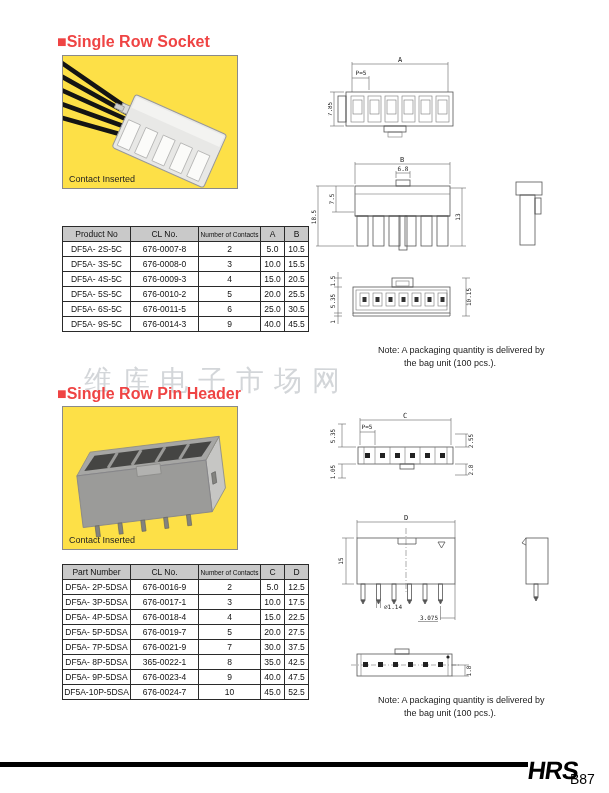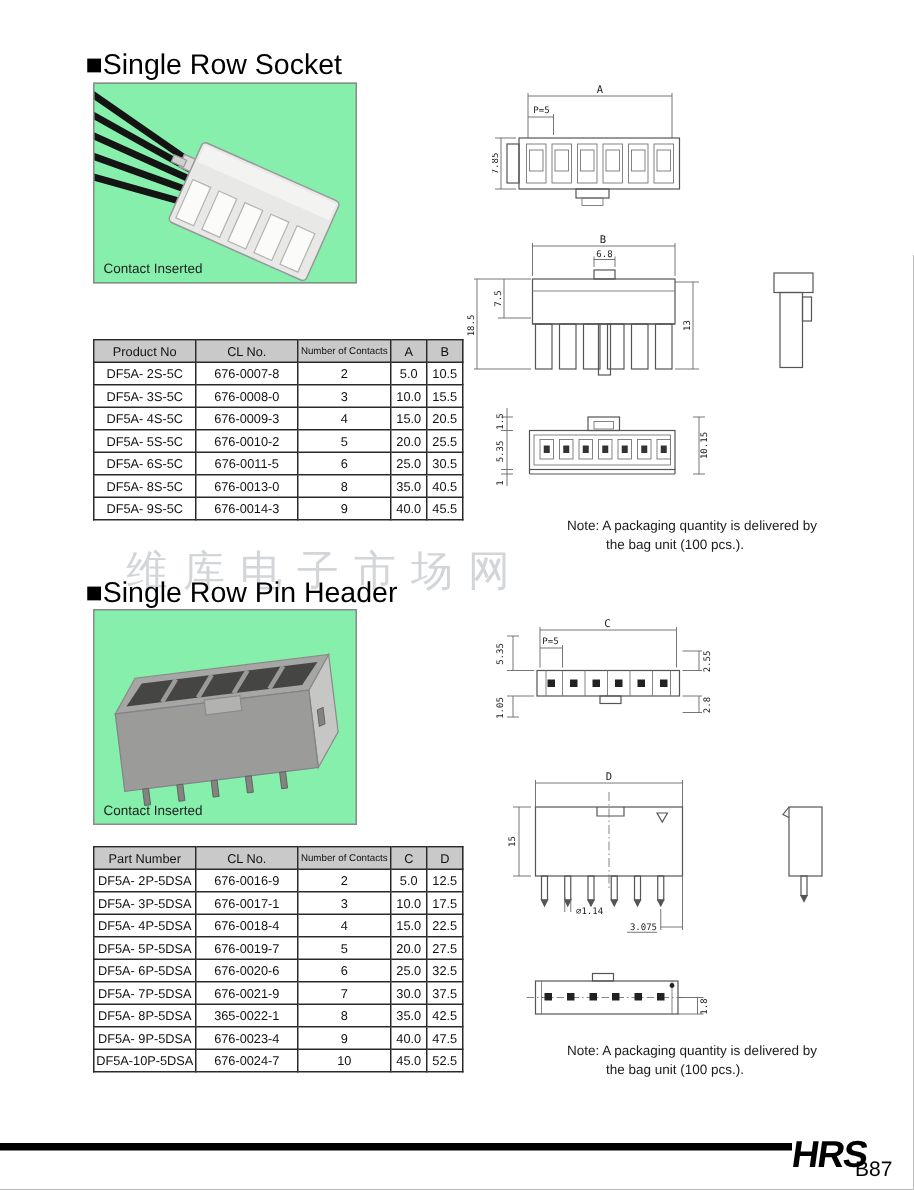--- a/index.html
+++ b/index.html
@@ -3,22 +3,22 @@
 <meta charset="utf-8">
 <style>
   html,body{margin:0;padding:0;background:#888;}
   .page{position:relative;width:609px;height:793px;background:#ffffff;overflow:hidden;
         font-family:"Liberation Sans","DejaVu Sans",sans-serif;color:#111;}
   .abs{position:absolute;}
   .watermark{position:absolute;left:84px;top:362px;font-size:28px;letter-spacing:10px;
              color:rgba(175,180,185,0.55);white-space:nowrap;z-index:1;
              font-family:Liberation Serif, serif;}
   .layer{z-index:2;}
-  .section-heading{font-size:19px;font-weight:normal;color:#000000;white-space:pre;}
-  .photo-box{border:1px solid #8a8a8a;background:#86efac;}
+  .section-heading{font-size:16px;font-weight:bold;color:#ef4444;white-space:pre;}
+  .photo-box{border:1px solid #8a8a8a;background:#fde047;}
   .photo-caption{position:absolute;left:6px;bottom:4px;font-size:9px;color:#222;}
   .note{font-size:9px;color:#1a1a1a;line-height:13px;}
   .note .l2{display:block;padding-left:26px;}
   table.spec{border-collapse:collapse;table-layout:fixed;background:transparent;
              font-size:8.5px;border:1.5px solid #1a1a1a;}
   table.spec th,table.spec td{border:1px solid #2a2a2a;text-align:center;
              padding:1px 1px;height:12px;white-space:pre;font-weight:normal;background:#fff;}
   table.spec th{background:#c9c9c9;}
   th.small-hdr{font-size:6.5px;}
   svg text{font-family:"DejaVu Sans Mono","DejaVu Sans",monospace;fill:#222;}
@@ -225,27 +225,20 @@
           <td>25.5</td>
         </tr>
         <tr>
           <td>DF5A- 6S-5C</td>
           <td>676-0011-5</td>
           <td>6</td>
           <td>25.0</td>
           <td>30.5</td>
         </tr>
         <tr>
-          <td>DF5A- 8S-5C</td>
-          <td>676-0013-0</td>
-          <td>8</td>
-          <td>35.0</td>
-          <td>40.5</td>
-        </tr>
-        <tr>
           <td>DF5A- 9S-5C</td>
           <td>676-0014-3</td>
           <td>9</td>
           <td>40.0</td>
           <td>45.5</td>
         </tr>
       </tbody>
   </table>
 
   <div class="abs layer section-heading" style="left:57px;top:385px;">■Single Row Pin Header</div>
@@ -429,27 +422,20 @@
           <td>22.5</td>
         </tr>
         <tr>
           <td>DF5A- 5P-5DSA</td>
           <td>676-0019-7</td>
           <td>5</td>
           <td>20.0</td>
           <td>27.5</td>
         </tr>
         <tr>
-          <td>DF5A- 6P-5DSA</td>
-          <td>676-0020-6</td>
-          <td>6</td>
-          <td>25.0</td>
-          <td>32.5</td>
-        </tr>
-        <tr>
           <td>DF5A- 7P-5DSA</td>
           <td>676-0021-9</td>
           <td>7</td>
           <td>30.0</td>
           <td>37.5</td>
         </tr>
         <tr>
           <td>DF5A- 8P-5DSA</td>
           <td>365-0022-1</td>
           <td>8</td>

